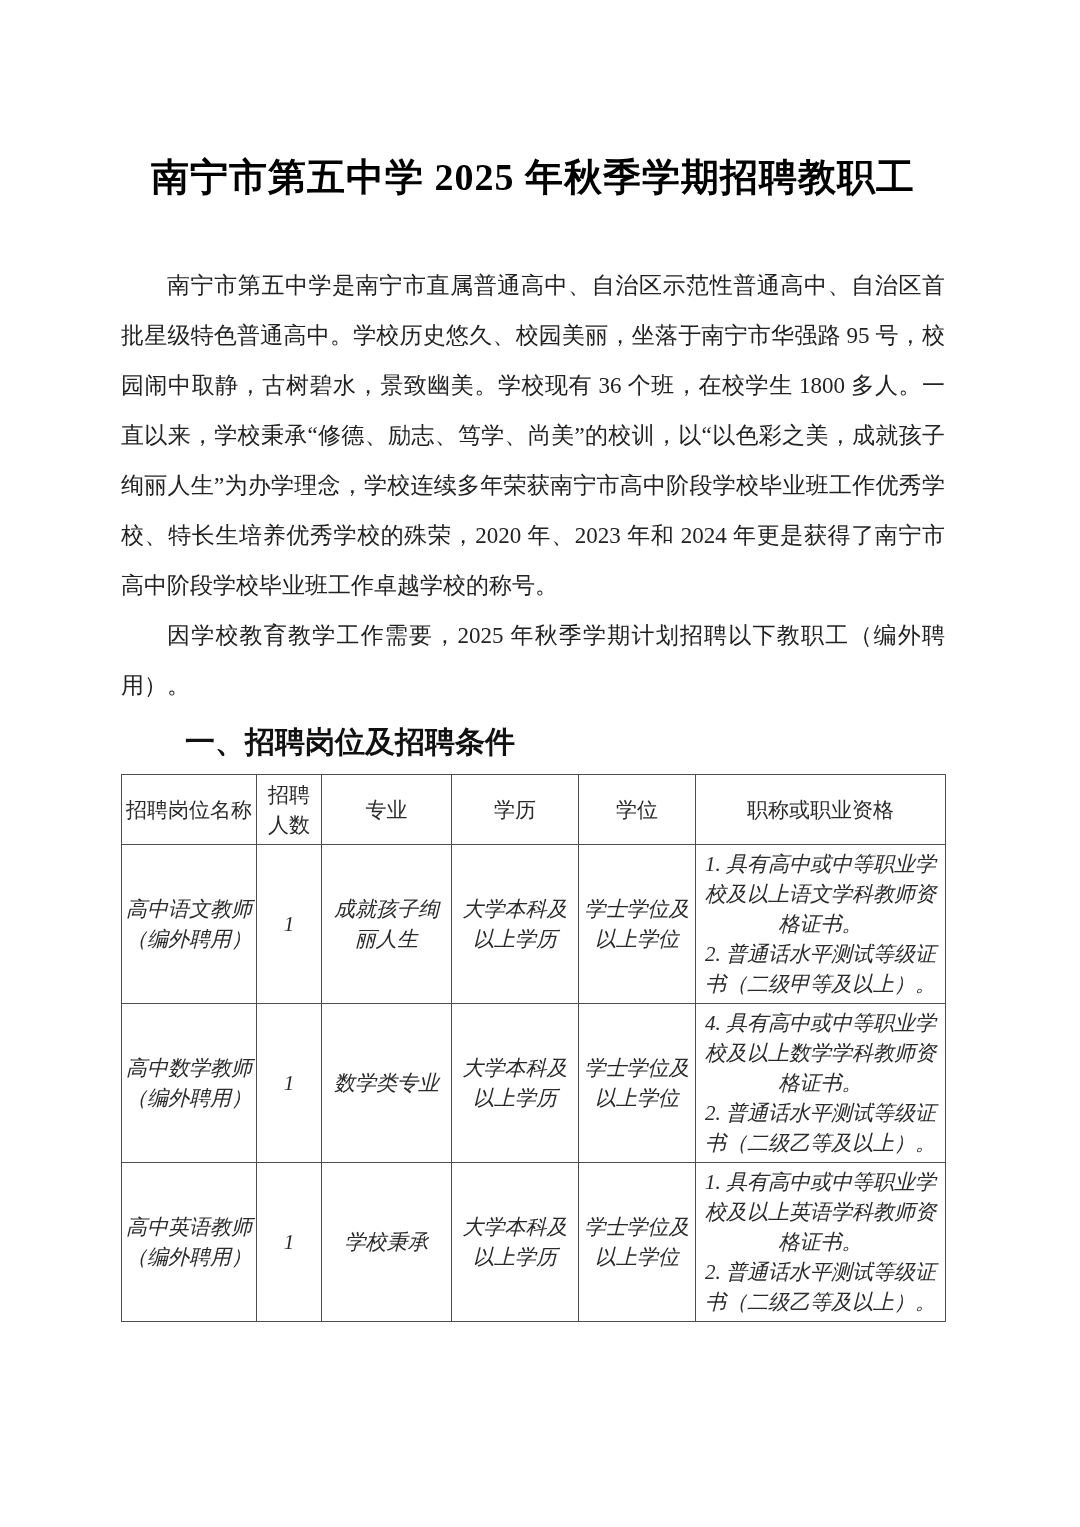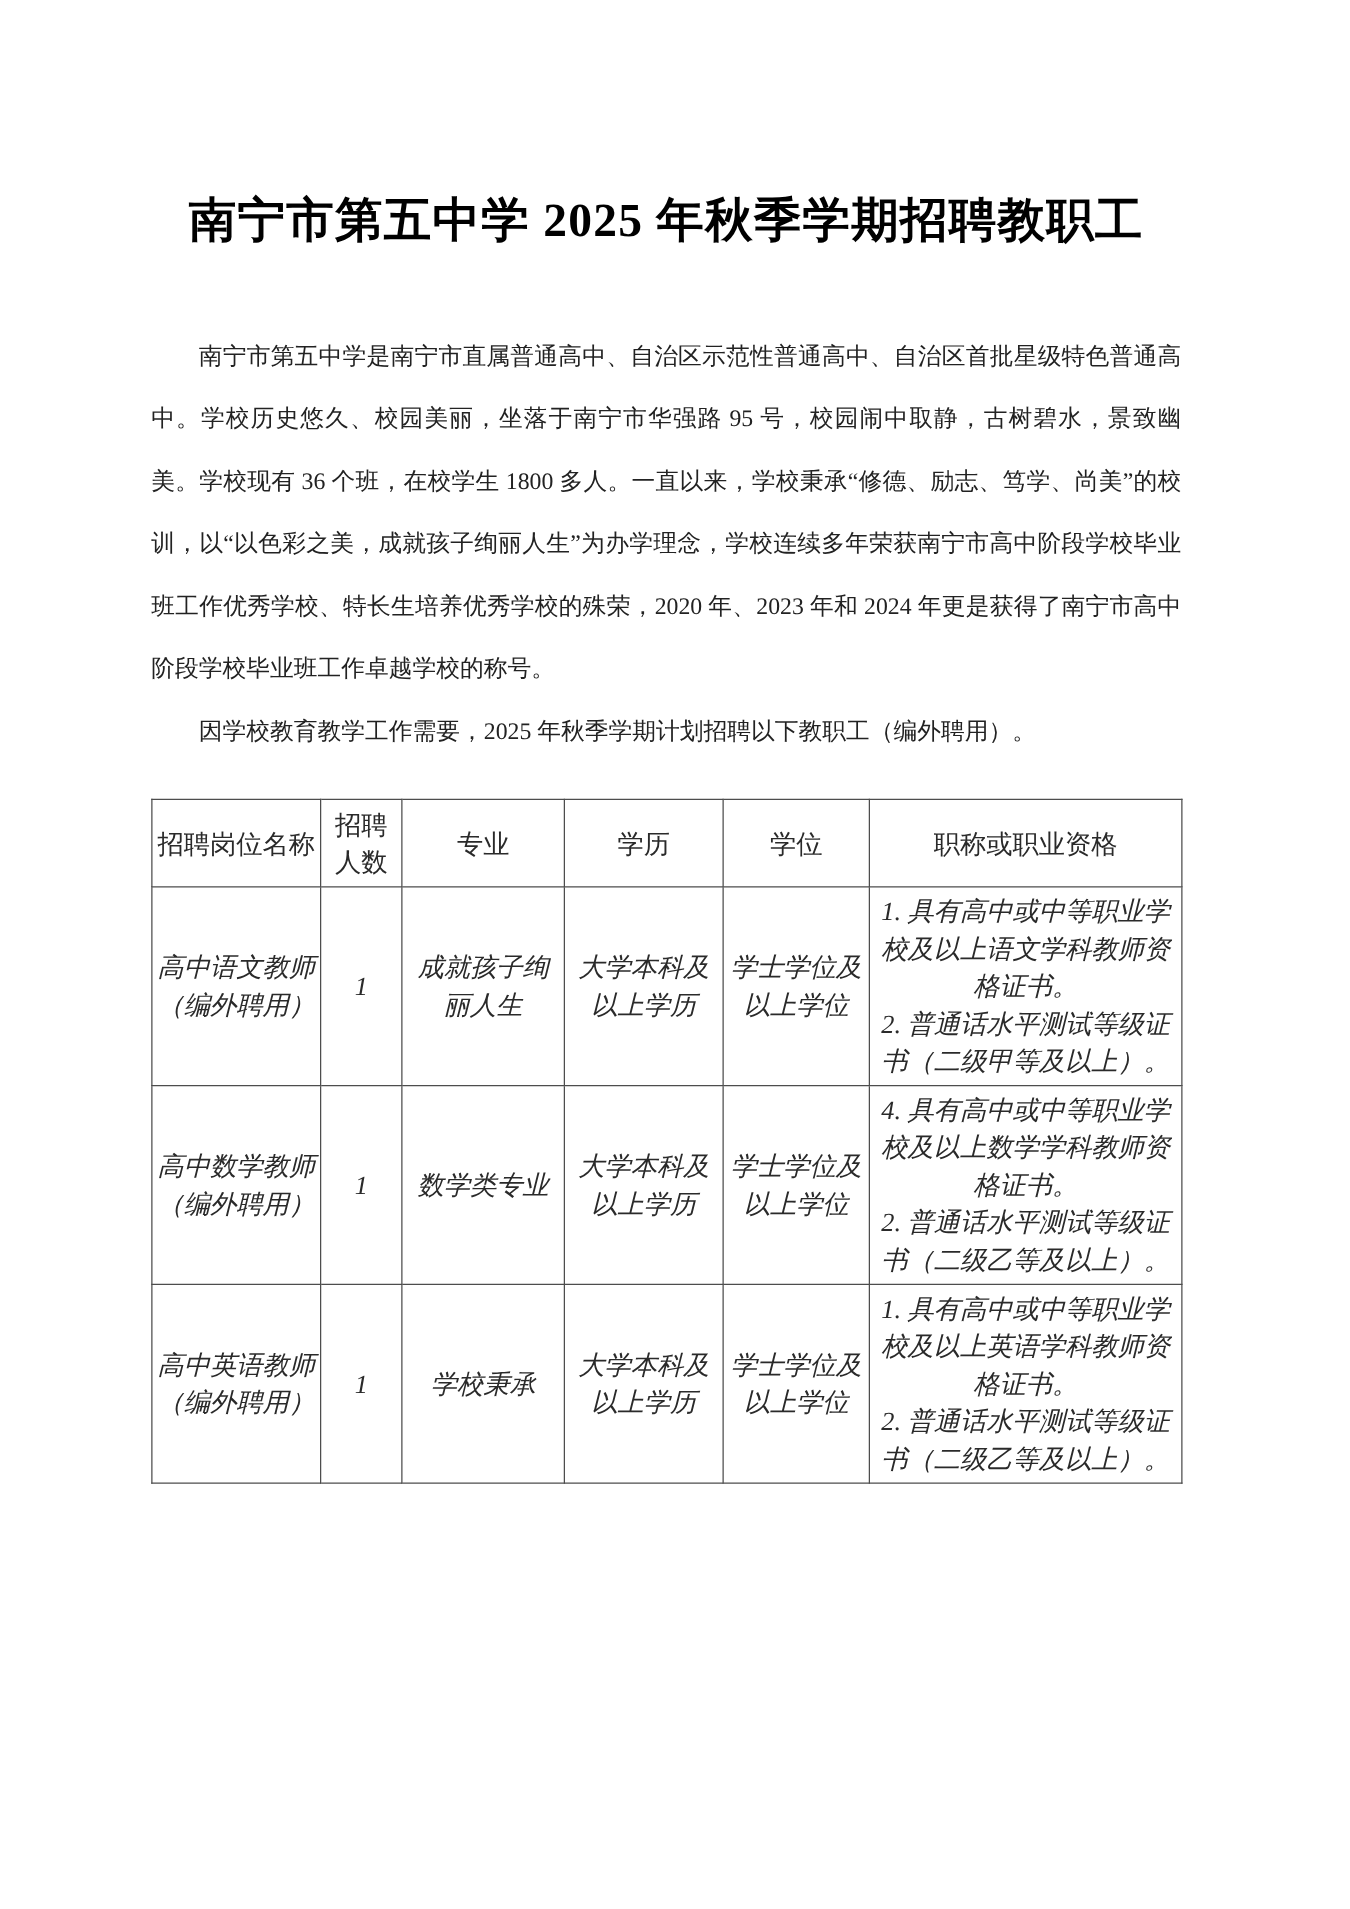--- a/index.html
+++ b/index.html
@@ -22,39 +22,39 @@
   .doc-title {
     margin-top: 150px;
     text-align: center;
     font-weight: bold;
     color: #000;
     font-size: 38px;
     line-height: 55px;
     letter-spacing: 1px;
   }
   .body-paragraph {
-    font-size: 19px;
+    font-size: 23px;
     line-height: 50px;
     text-align: justify;
     text-indent: 2em;
     color: #222;
   }
   .para-1 { margin-top: 56px; }
   .para-2 { margin-top: 0; }
   .section-heading {
     margin-top: 8px;
     padding-left: 64px;
     font-family: "Liberation Sans", "DejaVu Sans", sans-serif;
     font-weight: bold;
     font-size: 30px;
     line-height: 46px;
     color: #111;
   }
   table.recruit-table {
-    margin-top: 28px;
+    margin-top: 9px;
     border-collapse: collapse;
     table-layout: fixed;
     width: 824px;
     color: #2a2a2a;
   }
   table.recruit-table td, table.recruit-table th {
     border: 1px solid #4d4d4d;
     vertical-align: middle;
     text-align: center;
     font-weight: normal;
@@ -80,20 +80,21 @@
   <div class="content">
 
     <div class="doc-title">
       <div>南宁市第五中学 2025 年秋季学期招聘教职工</div>
     </div>
 
     <p class="body-paragraph para-1">南宁市第五中学是南宁市直属普通高中、自治区示范性普通高中、自治区首批星级特色普通高中。学校历史悠久、校园美丽，坐落于南宁市华强路 95 号，校园闹中取静，古树碧水，景致幽美。学校现有 36 个班，在校学生 1800 多人。一直以来，学校秉承“修德、励志、笃学、尚美”的校训，以“以色彩之美，成就孩子绚丽人生”为办学理念，学校连续多年荣获南宁市高中阶段学校毕业班工作优秀学校、特长生培养优秀学校的殊荣，2020 年、2023 年和 2024 年更是获得了南宁市高中阶段学校毕业班工作卓越学校的称号。</p>
 
     <p class="body-paragraph para-2">因学校教育教学工作需要，2025 年秋季学期计划招聘以下教职工（编外聘用）。</p>
 
+    <div class="section-heading">一、招聘岗位及招聘条件</div>
 
     <table class="recruit-table">
       <colgroup>
         <col style="width:135px">
         <col style="width:65px">
         <col style="width:130px">
         <col style="width:127px">
         <col style="width:117px">
         <col style="width:250px">
       </colgroup>

